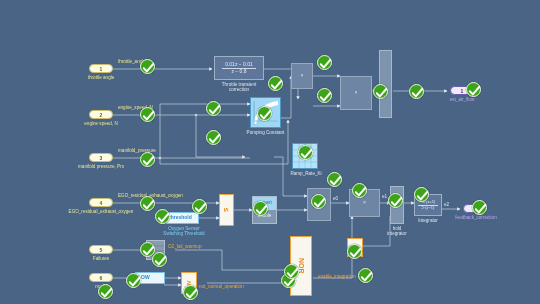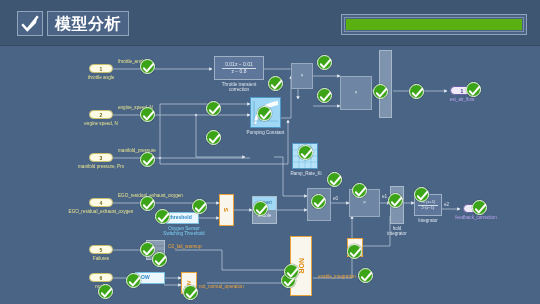--- a/index.html
+++ b/index.html
@@ -177,36 +177,20 @@
     border: 1px solid #f2f8ee;
     box-shadow: 0 0 0 0.5px rgba(20,60,10,0.35);
   }
   .chk svg { position: absolute; left: 2px; top: 2.5px; }
 </style>
 </head>
 <body>
 
 <div id="app">
 
-  <div id="header">
-    <div class="hdr-icon-box">
-      <svg width="18" height="17" viewBox="0 0 18 17">
-        <path d="M1.5 9.5 L6 14.5 L16.5 1.5 L15 8 L6.5 16.5 L1.5 11 Z" fill="#ffffff"></path>
-        <path d="M1.2 9.3 L6.2 14.8 L16.8 1.2" stroke="#ffffff" stroke-width="2.4" fill="none"></path>
-      </svg>
-    </div>
-    <div class="hdr-title-box">
-      <span class="hdr-title">模型分析</span>
-    </div>
-    <div class="pb-outer">
-      <div class="pb-inner">
-        <div class="pb-fill" style="width: 100%; background: rgb(90, 176, 16);"></div>
-      </div>
-    </div>
-  </div>
 
   <div id="canvas">
 
     <svg id="wires" viewBox="0 0 540 258">
       <defs>
         <marker id="ar" markerWidth="5" markerHeight="5" refX="4" refY="2.5" orient="auto">
           <path d="M0,0 L4.5,2.5 L0,5 z" fill="#e8eef5"></path>
         </marker>
       </defs>
       <g stroke="#c3cfdc" stroke-width="0.7" fill="none">

